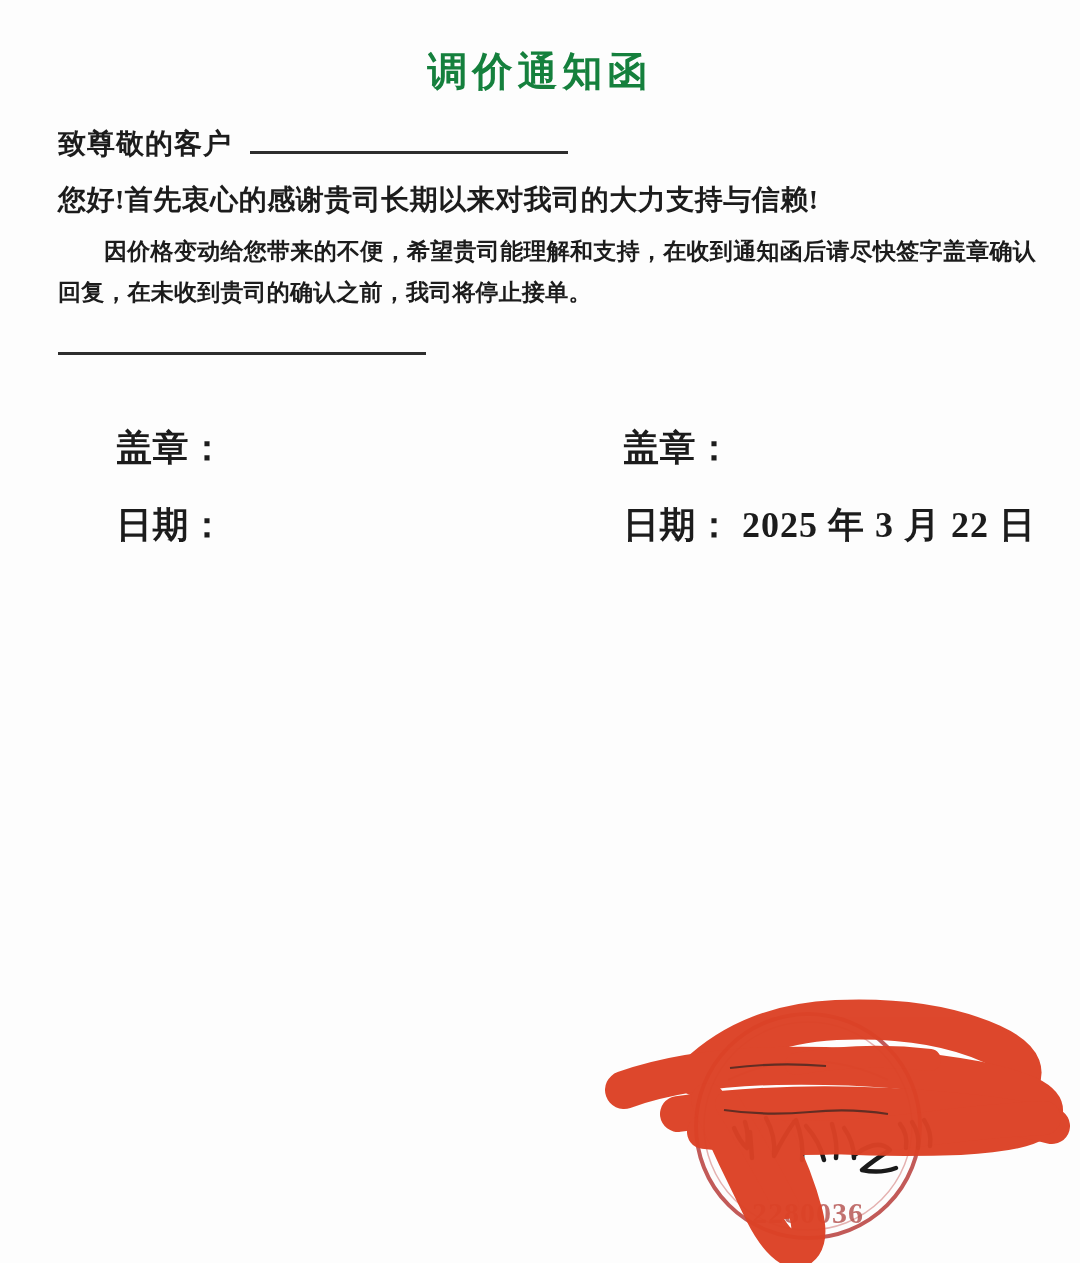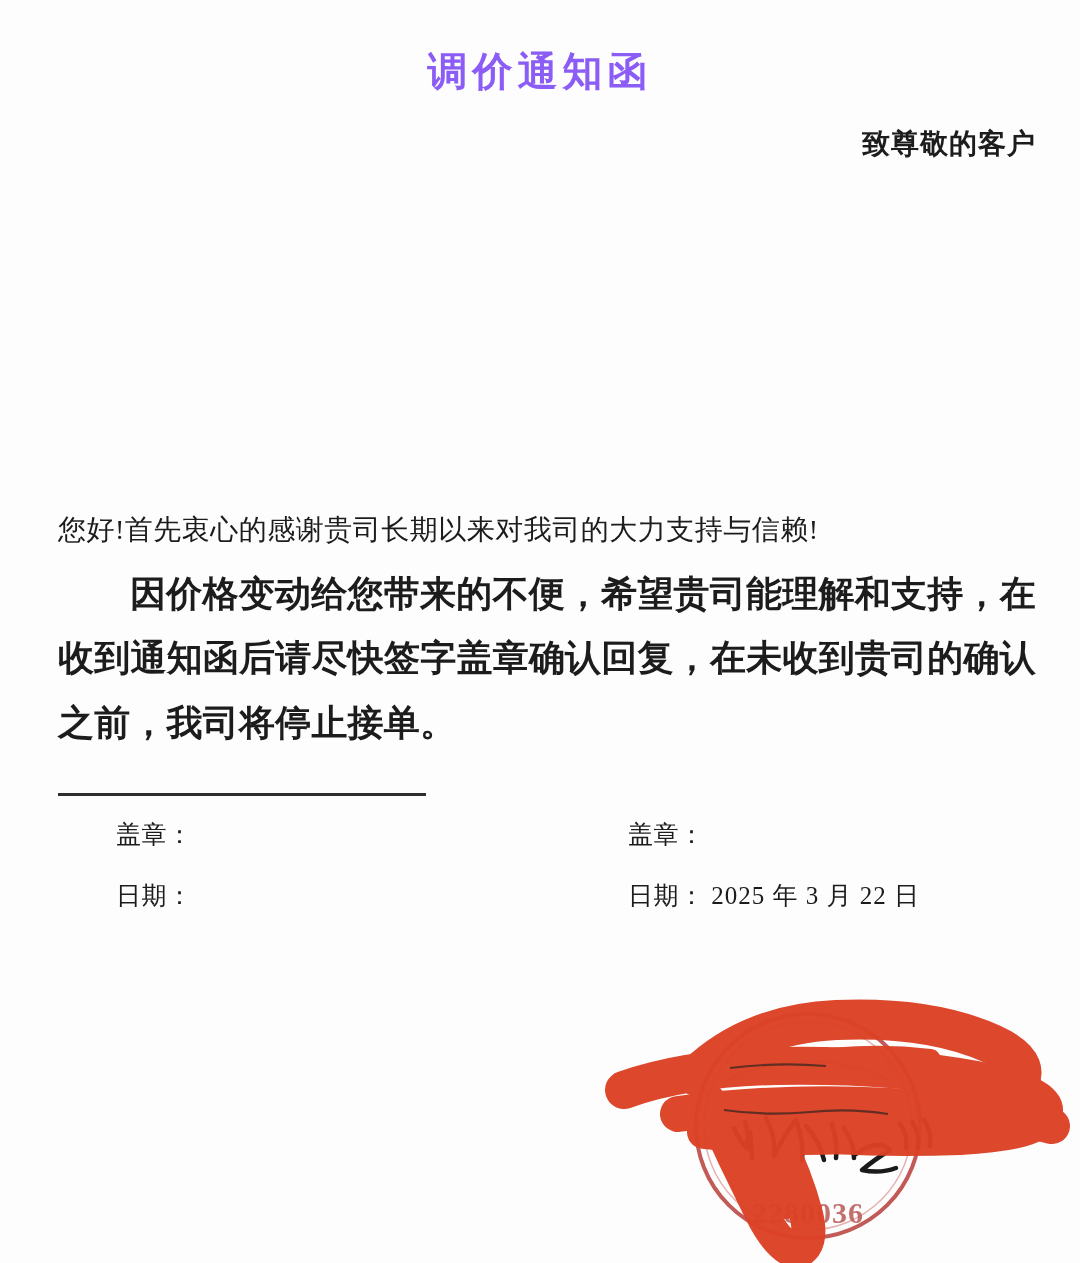--- a/index.html
+++ b/index.html
@@ -26,53 +26,52 @@
   }
 
   
   .doc-title {
     text-align: center;
     font-size: 40px;
     font-weight: 700;
     letter-spacing: 5px;
     margin: 0;
     padding-top: 44px;
-    color: #8b5cf6;
+    color: #15803d;
     font-family: "Liberation Serif", "DejaVu Serif", serif;
   }
 
   
   .body-block {
     padding: 0 44px 0 58px;
     margin-top: 26px;
   }
 
   .salutation-row {
     display: flex;
     align-items: flex-end;
     font-size: 28px;
     font-weight: 600;
     letter-spacing: 1px;
     margin-bottom: 14px;
-    flex-direction: column;
   }
   .salutation-text {
     white-space: nowrap;
   }
   .salutation-rule {
     flex: 0 0 318px;
     height: 0;
     border-bottom: 3px solid #2e2e2e;
     margin-left: 18px;
     margin-bottom: 9px;
   }
 
   .greeting {
     font-size: 28px;
-    font-weight: 400;
+    font-weight: 700;
     letter-spacing: 0.5px;
     line-height: 1.62;
     margin: 0 0 10px 0;
   }
 
   p.para {
     font-size: 27.5px;
     font-weight: 600;
     line-height: 1.78;
     margin: 0 0 2px 0;
@@ -87,21 +86,21 @@
     font-weight: 600;
     line-height: 1.78;
     margin: 0 0 2px 0;
     text-align: justify;
     text-justify: inter-ideograph;
     letter-spacing: 0.2px;
     text-indent: 2em;
   }
 
   p.closing {
-    font-size: 36px;
+    font-size: 23px;
     font-weight: 600;
     line-height: 1.78;
     margin: 0 0 2px 0;
     text-align: justify;
     text-justify: inter-ideograph;
     letter-spacing: 0.2px;
     text-indent: 2em;
   }
 
   p.regards {
@@ -123,23 +122,24 @@
 
   .sign-grid {
     position: relative;
     margin: 22px 0 0 0;
     padding: 0 44px 0 116px;
   }
   .sign-cols {
     display: flex;
   }
   .sign-col {
-    font-size: 25px;
-    font-weight: 400;
+    font-size: 36px;
+    font-weight: 700;
     letter-spacing: 0.5px;
+    margin-top: 47px;
   }
   .sign-col.left  { width: 512px; }
   .sign-col.right { flex: 1; }
 
   .sign-line {
     margin-bottom: 28px;
     white-space: nowrap;
   }
   .sign-line:last-child { margin-bottom: 0; }
 

